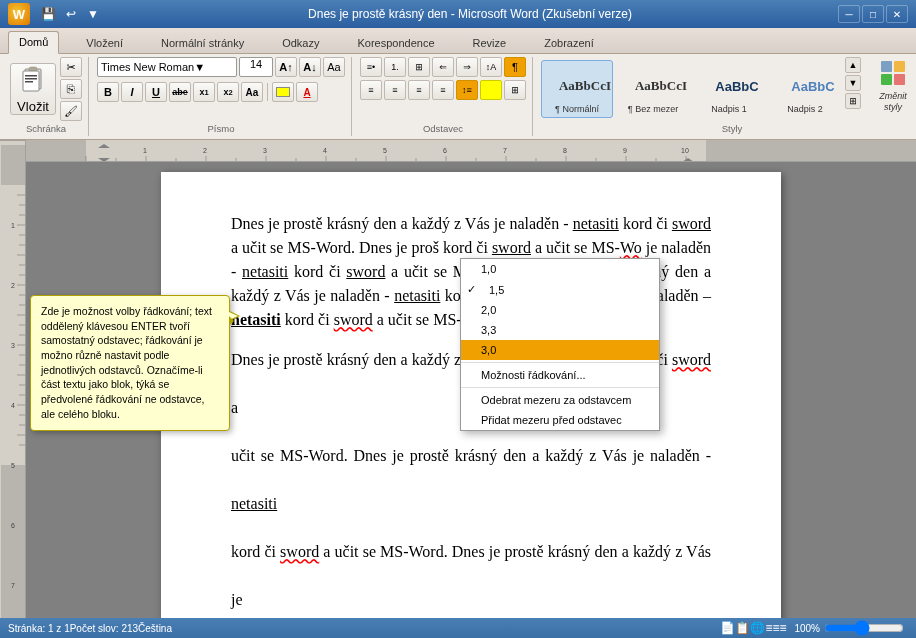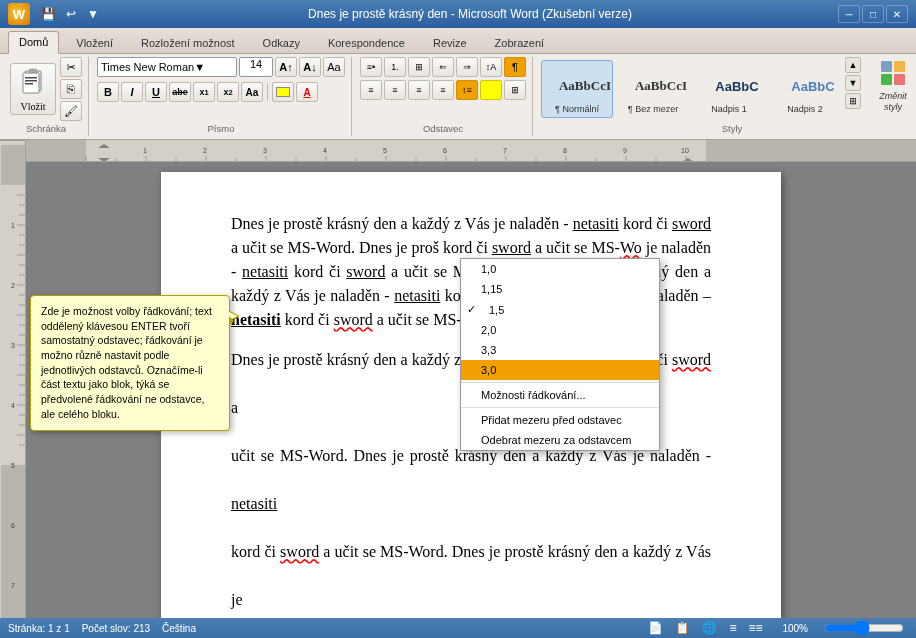--- a/index.html
+++ b/index.html
@@ -19,21 +19,21 @@
     .office-logo { width: 22px; height: 22px; background: radial-gradient(circle at 40% 40%, #f4c430, #e07800); border-radius: 3px; display: flex; align-items: center; justify-content: center; font-weight: bold; font-size: 13px; color: white; }
     .quick-access { display: flex; gap: 4px; margin-left: 6px; }
     .qa-btn { width: 18px; height: 18px; background: transparent; border: none; cursor: pointer; color: white; font-size: 12px; display: flex; align-items: center; justify-content: center; }
     .title-text { font-size: 12px; color: white; flex: 1; text-align: center; }
     .window-controls { display: flex; gap: 2px; }
     .win-btn { width: 22px; height: 18px; background: transparent; border: 1px solid rgba(255,255,255,0.3); border-radius: 2px; color: white; font-size: 10px; cursor: pointer; display: flex; align-items: center; justify-content: center; }
 
     
     .ribbon { background: #f0ede8; border-bottom: 1px solid #b0a090; }
     .ribbon-tabs { background: linear-gradient(to bottom, #e8e0d8, #d8d0c8); display: flex; padding: 0 8px; border-bottom: 1px solid #b0a090; height: 26px; align-items: flex-end; }
-    .ribbon-tab { padding: 4px 10px; font-size: 11px; cursor: pointer; border: 1px solid transparent; border-bottom: none; margin-right: 6px; color: #333; border-radius: 3px 3px 0 0; }
+    .ribbon-tab { padding: 4px 10px; font-size: 11px; cursor: pointer; border: 1px solid transparent; border-bottom: none; margin-right: 16px; color: #333; border-radius: 3px 3px 0 0; }
     .ribbon-tab.active { background: #f0ede8; border-color: #b0a090; border-bottom: 1px solid #f0ede8; margin-bottom: -1px; padding-bottom: 5px; color: #000; }
 
     .ribbon-content { padding: 3px 6px; display: flex; gap: 4px; align-items: stretch; min-height: 72px; }
     .ribbon-group { display: flex; flex-direction: column; border-right: 1px solid #c0b8b0; padding: 0 6px 2px 4px; min-width: fit-content; }
     .ribbon-group:last-child { border-right: none; }
     .ribbon-group-label { font-size: 9.5px; color: #666; text-align: center; margin-top: auto; padding-top: 2px; }
     .ribbon-group-content { display: flex; align-items: center; gap: 2px; flex: 1; }
 
     
     .paste-btn { width: 46px; height: 52px; background: linear-gradient(to bottom, #fafaf8, #e8e4de); border: 1px solid #c0b8b0; border-radius: 3px; cursor: pointer; display: flex; flex-direction: column; align-items: center; justify-content: center; gap: 2px; font-size: 9px; }
@@ -131,21 +131,20 @@
 
     
     .status-bar {
       height: 20px;
       background: linear-gradient(to bottom, #4a7fb5, #3a6fa5);
       display: flex;
       align-items: center;
       padding: 4px 8px;
       color: white;
       font-size: 10px;
-      gap: 12px;
       position: absolute;
       bottom: 0;
       left: 0;
       right: 0;
     }
 
     .ribbon-highlight-btn {
       background: #f0a000 !important;
       border-color: #d09000 !important;
     }
@@ -167,42 +166,42 @@
     <button class="win-btn">─</button>
     <button class="win-btn">□</button>
     <button class="win-btn">✕</button>
   </div>
 </div>
 
 <div class="ribbon">
   <div class="ribbon-tabs">
     <div class="ribbon-tab active">Domů</div>
     <div class="ribbon-tab">Vložení</div>
-    <div class="ribbon-tab">Rozložení možnost</div>
+    <div class="ribbon-tab">Normální stránky</div>
     <div class="ribbon-tab">Odkazy</div>
     <div class="ribbon-tab">Korespondence</div>
     <div class="ribbon-tab">Revize</div>
     <div class="ribbon-tab">Zobrazení</div>
   </div>
 
   <div class="ribbon-content">
 
     <div class="ribbon-group">
       <div class="ribbon-group-content">
         <button class="paste-btn">
           <svg width="28" height="32" viewBox="0 0 28 32">
             <rect x="6" y="4" width="16" height="20" rx="1" fill="#e8e4de" stroke="#888" stroke-width="1"></rect>
             <rect x="8" y="8" width="12" height="14" rx="1" fill="white" stroke="#aaa" stroke-width="0.5"></rect>
             <rect x="10" y="2" width="8" height="5" rx="2" fill="#b0a890" stroke="#888" stroke-width="0.5"></rect>
             <rect x="4" y="6" width="16" height="20" rx="1" fill="white" stroke="#888" stroke-width="1"></rect>
             <rect x="6" y="10" width="12" height="1.5" fill="#4a4a4a"></rect>
             <rect x="6" y="13" width="12" height="1.5" fill="#4a4a4a"></rect>
             <rect x="6" y="16" width="8" height="1.5" fill="#4a4a4a"></rect>
           </svg>
-          <span style="font-size:10px;font-family:Liberation Serif, serif;">Vložit</span>
+          <span style="font-size:13px;">Vložit</span>
         </button>
         <div style="display:flex;flex-direction:column;gap:2px;margin-left:2px;">
           <button class="small-btn" title="Vyjmout">✂</button>
           <button class="small-btn" title="Kopírovat">⎘</button>
           <button class="small-btn" title="Kopírovat formát">🖌</button>
         </div>
       </div>
       <div class="ribbon-group-label">Schránka</div>
     </div>
 
@@ -424,46 +423,43 @@
     <span>Zde je možnost volby řádkování; text oddělený klávesou ENTER tvoří samostatný odstavec; řádkování je možno různě nastavit podle jednotlivých odstavců. Označíme-li část textu jako blok, týká se předvolené řádkování ne odstavce, ale celého bloku.</span>
     
     <div style="position:absolute;right:-11px;top:15px;width:0;height:0;border-top:5px solid transparent;border-bottom:5px solid transparent;border-left:10px solid #b0a000;"></div>
     <div style="position:absolute;right:-9px;top:16px;width:0;height:0;border-top:4px solid transparent;border-bottom:4px solid transparent;border-left:9px solid #ffffd0;"></div>
   </div>
 
   <div class="dropdown-menu">
     <div class="dropdown-item">
       <span>1,0</span>
     </div>
-    <div class="dropdown-item">
-      <span>1,15</span>
-    </div>
     <div class="dropdown-item" style="padding-left:6px;">
       <span style="width:14px;display:inline-block;">✓</span>
       <span>1,5</span>
     </div>
     <div class="dropdown-item">
       <span>2,0</span>
     </div>
     <div class="dropdown-item">
       <span>3,3</span>
     </div>
     <div class="dropdown-item highlighted">
       <span>3,0</span>
     </div>
     <div class="dropdown-separator"></div>
     <div class="dropdown-item">
       <span>Možnosti řádkování...</span>
     </div>
     <div class="dropdown-separator"></div>
     <div class="dropdown-item">
+      <span>Odebrat mezeru za odstavcem</span>
+    </div>
+    <div class="dropdown-item">
       <span>Přidat mezeru před odstavec</span>
-    </div>
-    <div class="dropdown-item">
-      <span>Odebrat mezeru za odstavcem</span>
     </div>
   </div>
 
 </div>
 
 <div class="status-bar">
   <span>Stránka: 1 z 1</span>
   <span>Počet slov: 213</span>
   <span>Čeština</span>
   <span style="flex:1;"></span>

